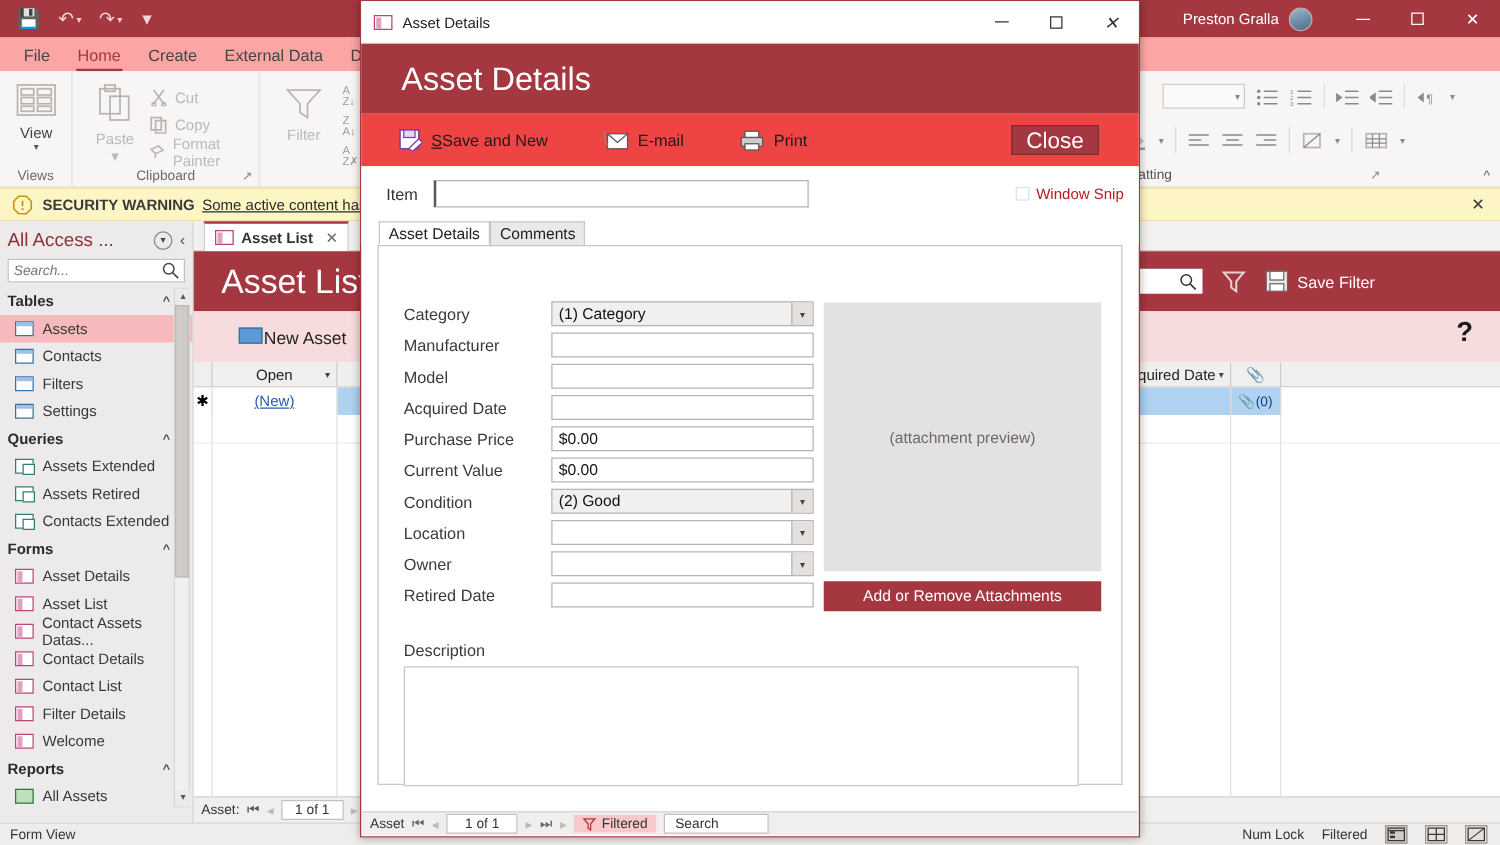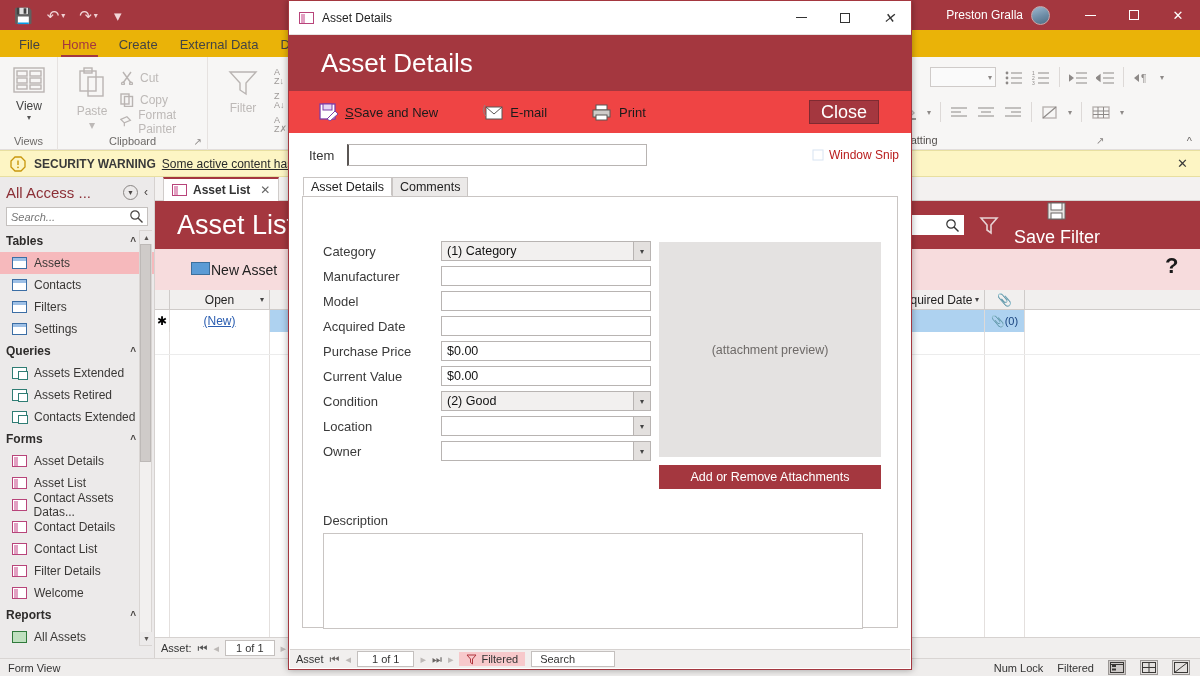--- a/index.html
+++ b/index.html
@@ -28,21 +28,21 @@
     border: 1px solid #c9a9ab; margin-right: 18px;
   }
   .winbtn { width: 44px; height: 30px; display:flex; align-items:center; justify-content:center;
     color:#fff; font-size: 13px; }
   .winbtn .dash { display:block; width:11px; height:1px; background:#fff; }
   .winbtn .sqr { display:block; width:10px; height:10px; border:1px solid #fff; }
 
   
   .ribbon-tabs {
     position: absolute; left: 0; top: 30px; width: 1200px; height: 27px;
-    background: #eab308; display: flex; align-items: flex-end; padding-left: 8px;
+    background: #fca5a5; display: flex; align-items: flex-end; padding-left: 8px;
     border-bottom: none;
   }
   .rtab { padding: 3px 11px 5px 11px; font-size: 13px; color: #444; position: relative; }
   .rtab.active { color: #a4373f; font-weight: normal; }
   .rtab.active::after {
     content:""; position:absolute; left:10px; right:10px; bottom:0; height:2px; background:#a4373f;
   }
 
   
   .ribbon {
@@ -152,21 +152,21 @@
   }
   .doctab .x { font-size: 12px; color:#666; font-weight: normal; margin-left:4px; }
 
   .formhdr {
     position:absolute; left:155px; top:201px; width: 1045px; height: 48px; background:#a4373f;
     display:flex; align-items:center;
   }
   .formhdr .title { color:#fff; font-size: 27px; margin-left: 22px; }
   .formhdr .right { margin-left:auto; display:flex; align-items:center; gap: 14px; margin-right: 100px; }
   .search-box { width: 96px; height: 20px; background:#fff; display:flex; align-items:center; justify-content:flex-end; padding-right:4px; }
-  .savefilter { display:flex; align-items:center; gap: 7px; color:#fff; font-size: 18px; flex-direction: column; }
+  .savefilter { display:flex; align-items:center; gap: 7px; color:#fff; font-size: 13px; }
 
   .formbar2 {
     position:absolute; left:155px; top:249px; width: 1045px; height: 41px;
     background:#f7dcdd; display:flex; align-items:center;
   }
   .newasset { display:flex; align-items:flex-start; gap:1px; margin-left: 36px; font-size: 14px; color:#222; }
   .newasset .badge { width: 19px; height: 13px; background:#5b9bd5; border:1px solid #3c6f9c; }
   .qmark { position:absolute; left: 1010px; top: 4px; font-size: 22px; font-weight:bold; color:#1a1a1a; }
 
   .gridhdr {
@@ -839,20 +839,26 @@
       </div>
 
       <div class="fieldrow" style="left:20px; top:244px;">
         <span class="f-lbl">Owner</span>
         <div class="f-in combo" style="background:#fff;">
           <span></span>
           <span class="arrow">▾</span>
         </div>
       </div>
 
+      <div class="fieldrow" style="left:20px; top:269px;">
+        <span class="f-lbl">Retired Date</span>
+        <div class="f-in">
+          <span></span>
+        </div>
+      </div>
 
       <span class="desc-lbl">Description</span>
       <div class="desc-box"></div>
 
       <div class="attach-prev">
         <span>(attachment preview)</span>
       </div>
       <div class="attach-btn">
         <span>Add or Remove Attachments</span>
       </div>

